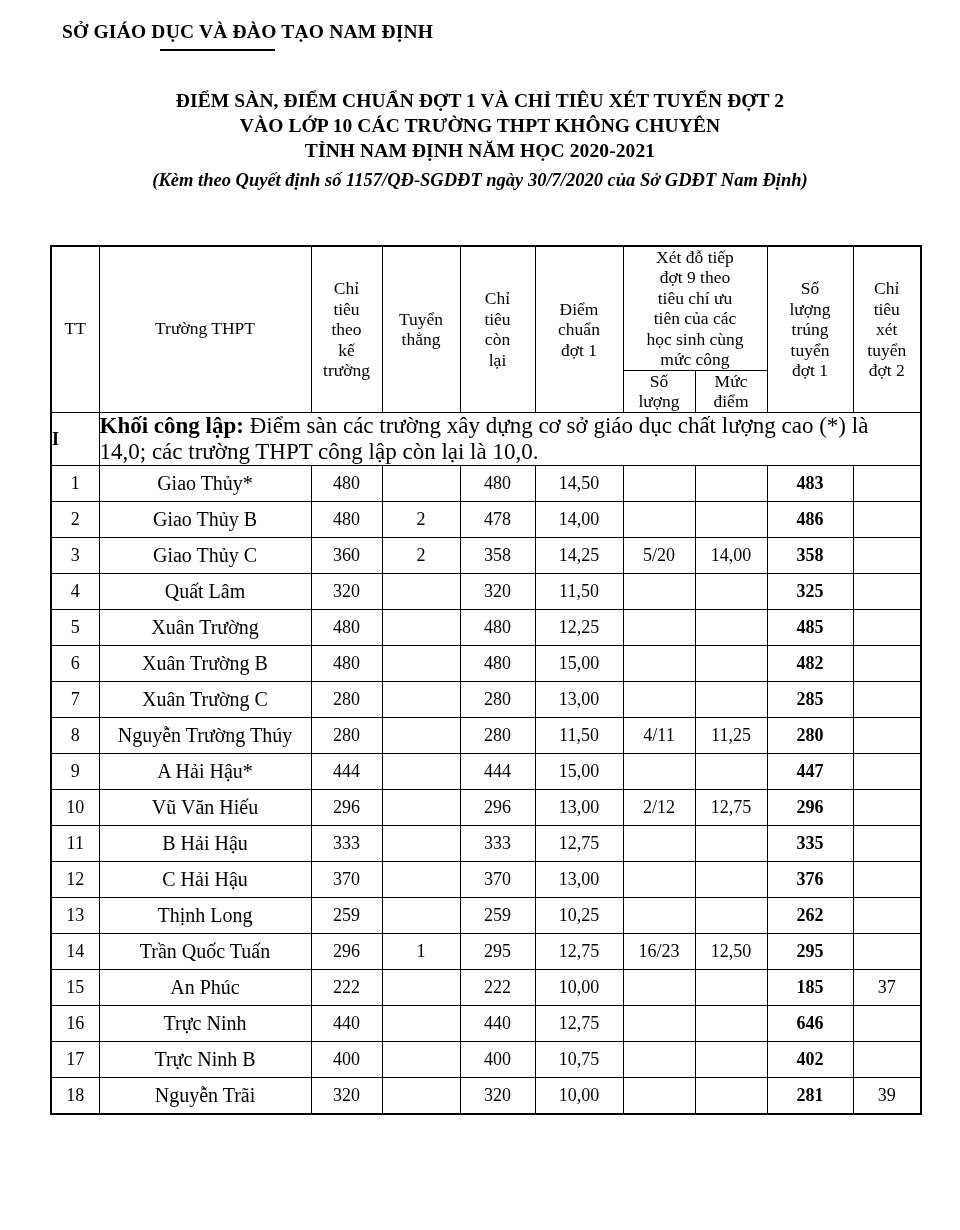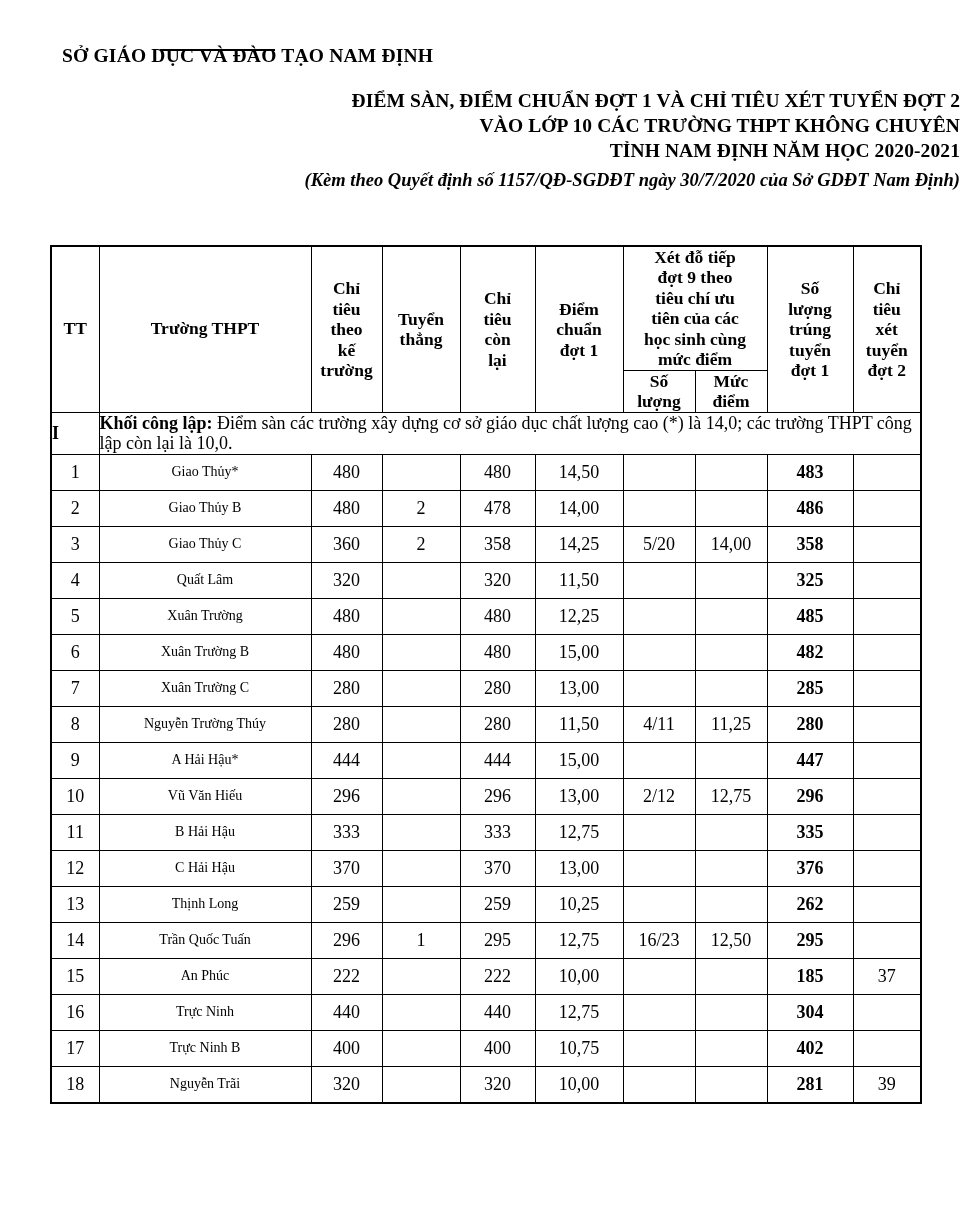--- a/index.html
+++ b/index.html
@@ -26,37 +26,36 @@
 
   
   .org-header {
     position: absolute;
     left: 62px;
     top: 21px;
     font-size: 19.5px;
     font-weight: bold;
     letter-spacing: 0.2px;
     white-space: nowrap;
-    margin-top: 24px;
   }
   .org-underline {
     position: absolute;
     left: 160px;
     top: 49px;
     width: 115px;
     height: 2px;
     background: #000;
   }
 
   .title-block {
     position: absolute;
     left: 0;
     top: 88px;
     width: 960px;
-    text-align: right;
+    text-align: center;
   }
   .title-line {
     font-size: 19.5px;
     font-weight: bold;
     line-height: 25px;
     letter-spacing: 0.1px;
     white-space: nowrap;
   }
   .subtitle-line {
     font-size: 18.5px;
@@ -87,37 +86,37 @@
     vertical-align: middle;
     text-align: center;
     line-height: 1.14;
   }
   
   table.main {
     border: 2px solid #000;
   }
 
   th.hd {
-    font-weight: bold;
+    font-weight: normal;
     font-size: 17.5px;
     padding: 2px 2px;
   }
   th.hd .stack {
     display: block;
     line-height: 1.17;
   }
 
   td.num-col {
     font-size: 18px;
     height: 35px;
   }
   td.school {
     text-align: left;
     padding-left: 10px;
-    font-size: 14px;
+    font-size: 20px;
     white-space: nowrap;
     margin-left: 32px;
   }
   td.val {
     font-size: 18px;
   }
   td.val-bold {
     font-size: 18px;
     font-weight: bold;
   }
@@ -126,21 +125,21 @@
     text-align: left;
   }
   td.section-idx {
     text-align: center;
     font-weight: bold;
     font-size: 18px;
   }
   td.section-body {
     text-align: left;
     padding: 6px 10px 8px 10px;
-    font-size: 18px;
+    font-size: 23px;
     line-height: 1.35;
   }
   td.section-body b {
     font-weight: bold;
   }
 
   
   col.c-tt      { width: 48px; }
   col.c-school  { width: 212px; }
   col.c-kh      { width: 71px; }
@@ -206,21 +205,21 @@
             <span class="stack">Điểm</span>
             <span class="stack">chuẩn</span>
             <span class="stack">đợt 1</span>
           </th>
           <th class="hd" colspan="2">
             <span class="stack">Xét đỗ tiếp</span>
             <span class="stack">đợt 9 theo</span>
             <span class="stack">tiêu chí ưu</span>
             <span class="stack">tiên của các</span>
             <span class="stack">học sinh cùng</span>
-            <span class="stack">mức điểm</span>
+            <span class="stack">mức công</span>
           </th>
           <th class="hd" rowspan="2">
             <span class="stack">Số</span>
             <span class="stack">lượng</span>
             <span class="stack">trúng</span>
             <span class="stack">tuyển</span>
             <span class="stack">đợt 1</span>
           </th>
           <th class="hd" rowspan="2">
             <span class="stack">Chỉ</span>
@@ -428,21 +427,21 @@
           </tr>
           <tr>
             <td class="num-col">16</td>
             <td class="school">Trực Ninh</td>
             <td class="val">440</td>
             <td class="val"></td>
             <td class="val">440</td>
             <td class="val">12,75</td>
             <td class="val"></td>
             <td class="val"></td>
-            <td class="val-bold">304</td>
+            <td class="val-bold">646</td>
             <td class="val"></td>
           </tr>
           <tr>
             <td class="num-col">17</td>
             <td class="school">Trực Ninh B</td>
             <td class="val">400</td>
             <td class="val"></td>
             <td class="val">400</td>
             <td class="val">10,75</td>
             <td class="val"></td>

